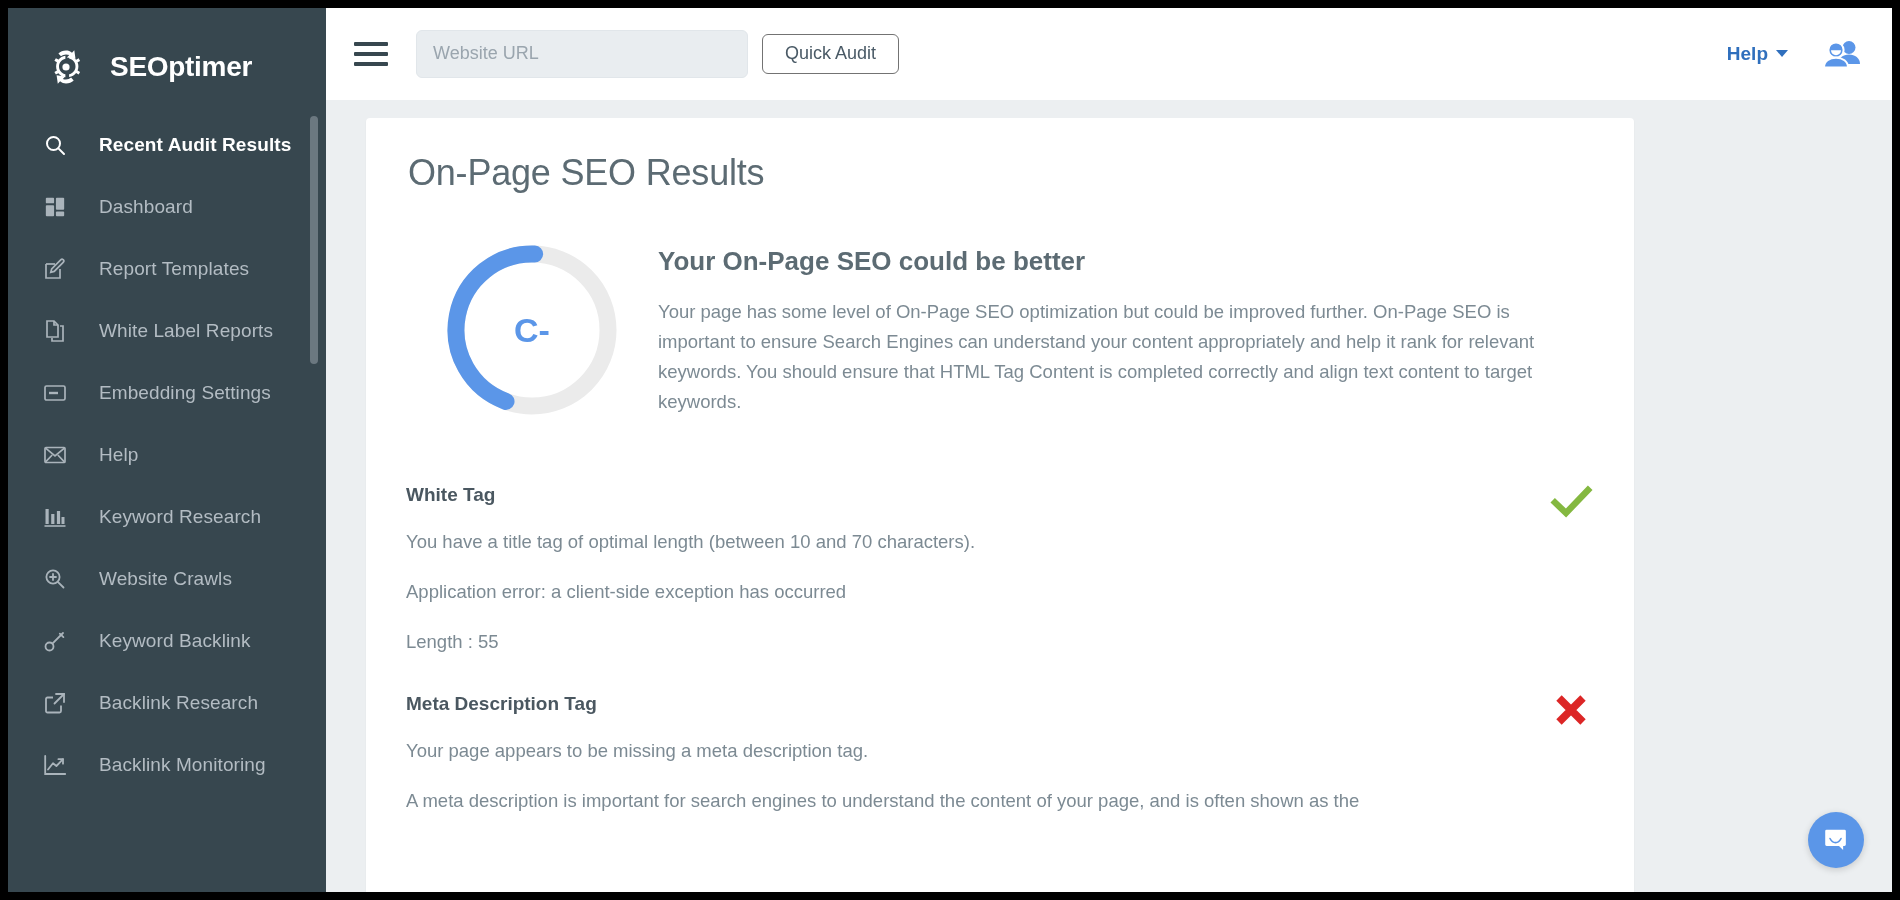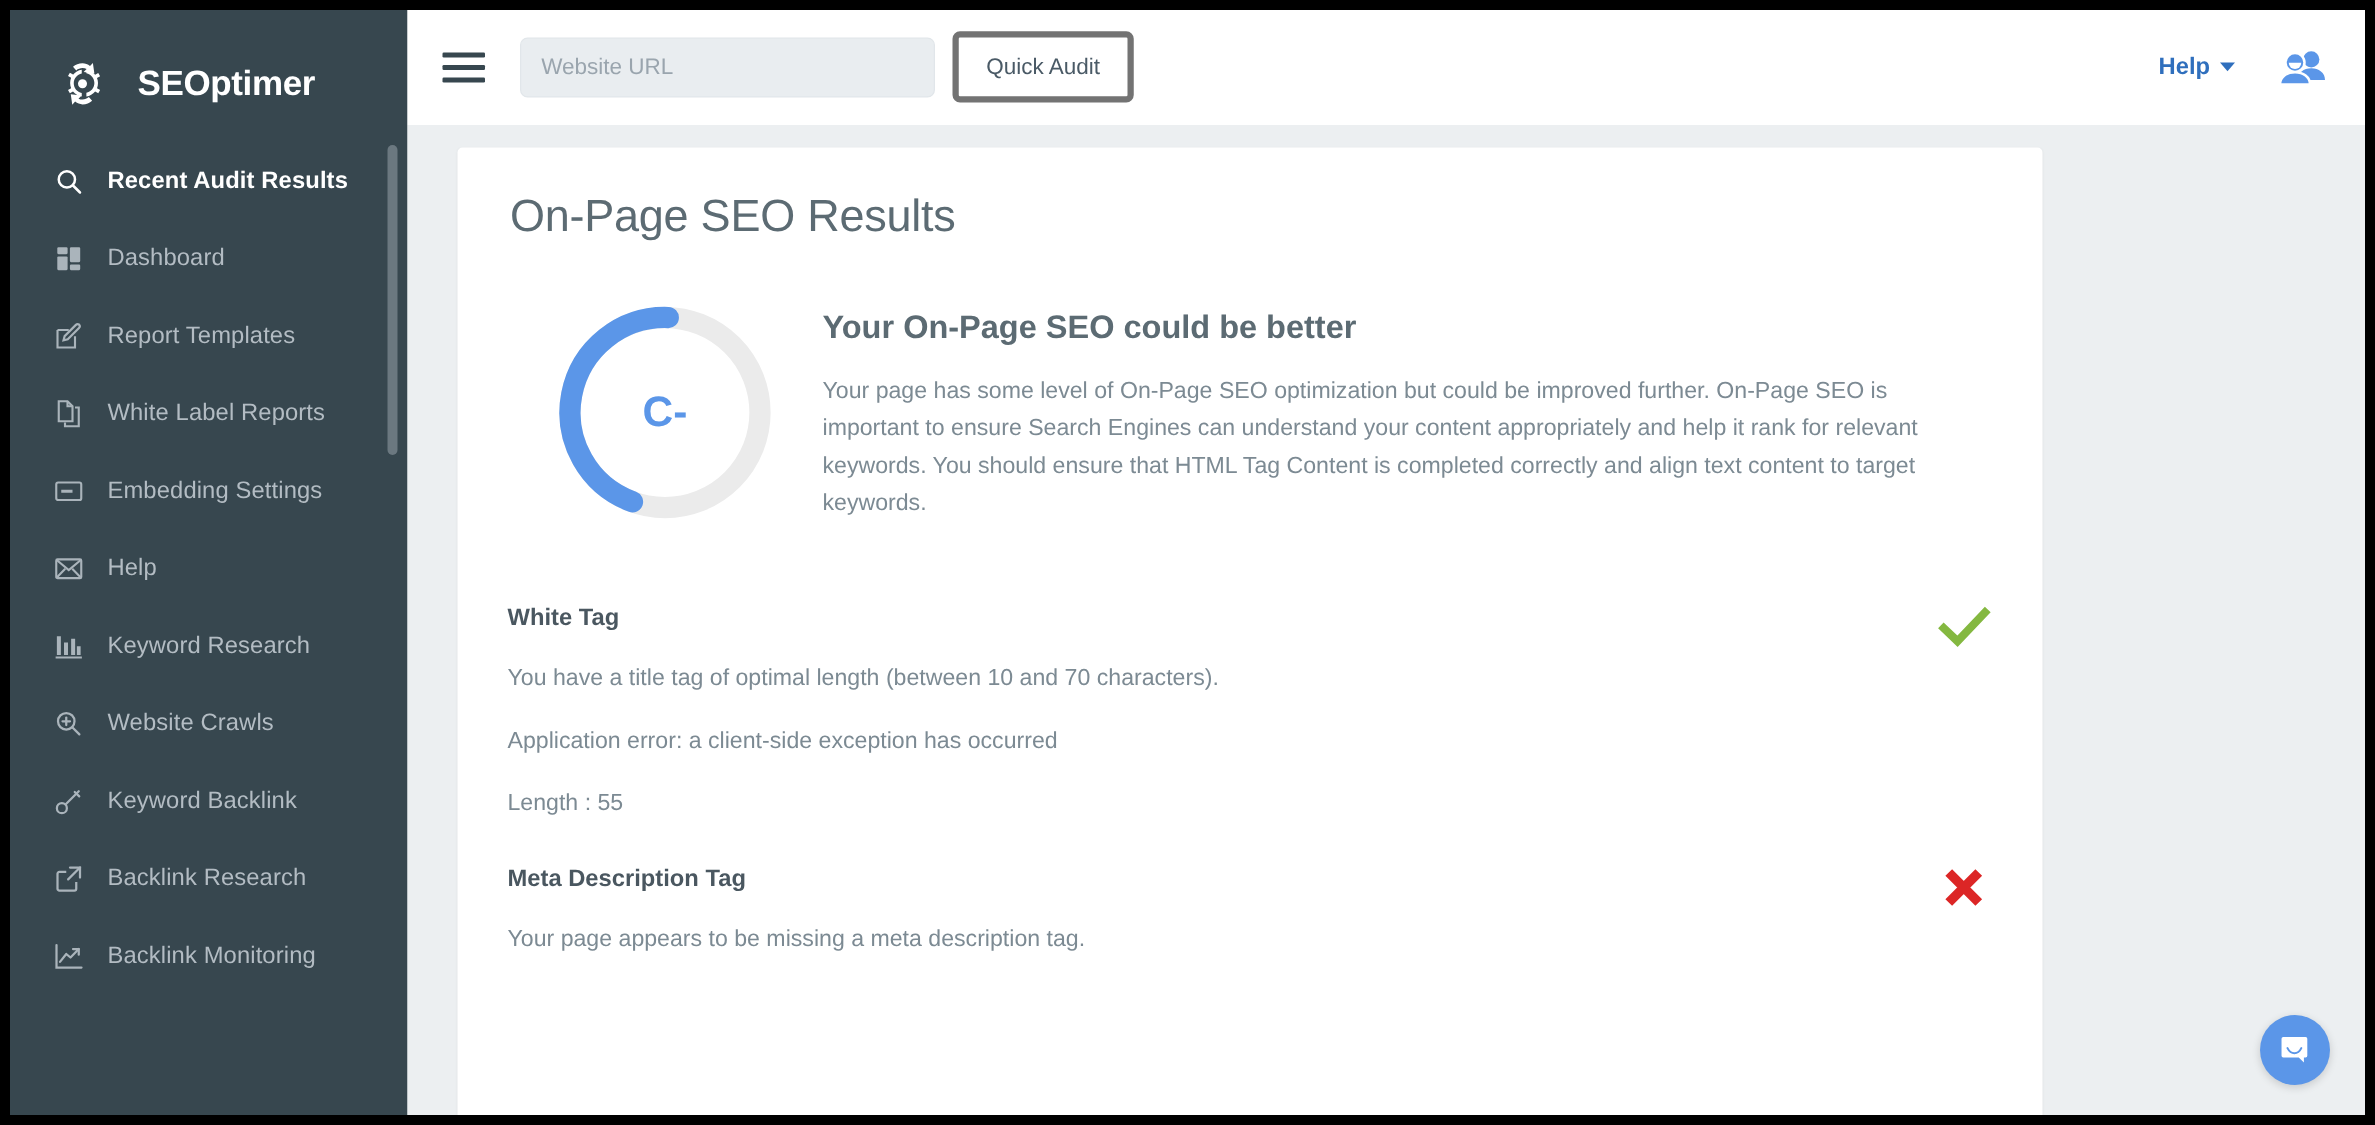--- a/index.html
+++ b/index.html
@@ -44,21 +44,21 @@
     letter-spacing: -0.3px;
     line-height: 1;
   }
 
   .nav { margin-top: 14px; }
   .nav-item {
     display: flex;
     align-items: center;
     height: 62px;
     padding-left: 34px;
-    gap: 18px;
+    gap: 31px;
     cursor: pointer;
   }
   .nav-icon {
     width: 26px; height: 26px;
     flex: 0 0 26px;
     display: flex; align-items: center; justify-content: center;
     color: #aab4bb;
   }
   .nav-label {
     font-size: 19px;
@@ -113,24 +113,24 @@
     border-radius: 6px;
     font-size: 18px;
     color: #8a97a0;
     padding: 0 16px;
     font-family: "Liberation Sans", sans-serif;
     outline: none;
   }
   #url-input::placeholder { color: #9aa5ae; }
   #quick-audit {
     margin-left: 14px;
-    height: 57px;
+    height: 40px;
     padding: 0 22px;
     background: #ffffff;
-    border: 5px solid #737373;
+    border: 1px solid #737373;
     border-radius: 6px;
     font-size: 18px;
     color: #4a5a66;
     cursor: pointer;
     font-family: "Liberation Sans", sans-serif;
   }
   .spacer { flex: 1 1 auto; }
   #help-menu {
     display: flex; align-items: center; gap: 8px;
     color: #2f6fbd;
@@ -457,20 +457,21 @@
           <span class="check-mark">
             <svg viewBox="0 0 46 46" width="46" height="46" fill="none" stroke="#84b840" stroke-width="6.4" stroke-linecap="square">
               <path d="M7 24.5 18 35 40 12"></path>
             </svg>
           </span>
         </div>
 
         <div class="check-block">
           <h3 class="check-title">Meta Description Tag</h3>
           <p class="check-line">Your page appears to be missing a meta description tag.</p>
+          <p class="check-line">A meta description is important for search engines to understand the content of your page, and is often shown as the</p>
           <span class="check-mark">
             <svg viewBox="0 0 46 46" width="46" height="46" fill="none" stroke="#dc2626" stroke-width="7.6" stroke-linecap="butt">
               <path d="M11 11 35 35M35 11 11 35"></path>
             </svg>
           </span>
         </div>
 
       </div>
     </section>
 

